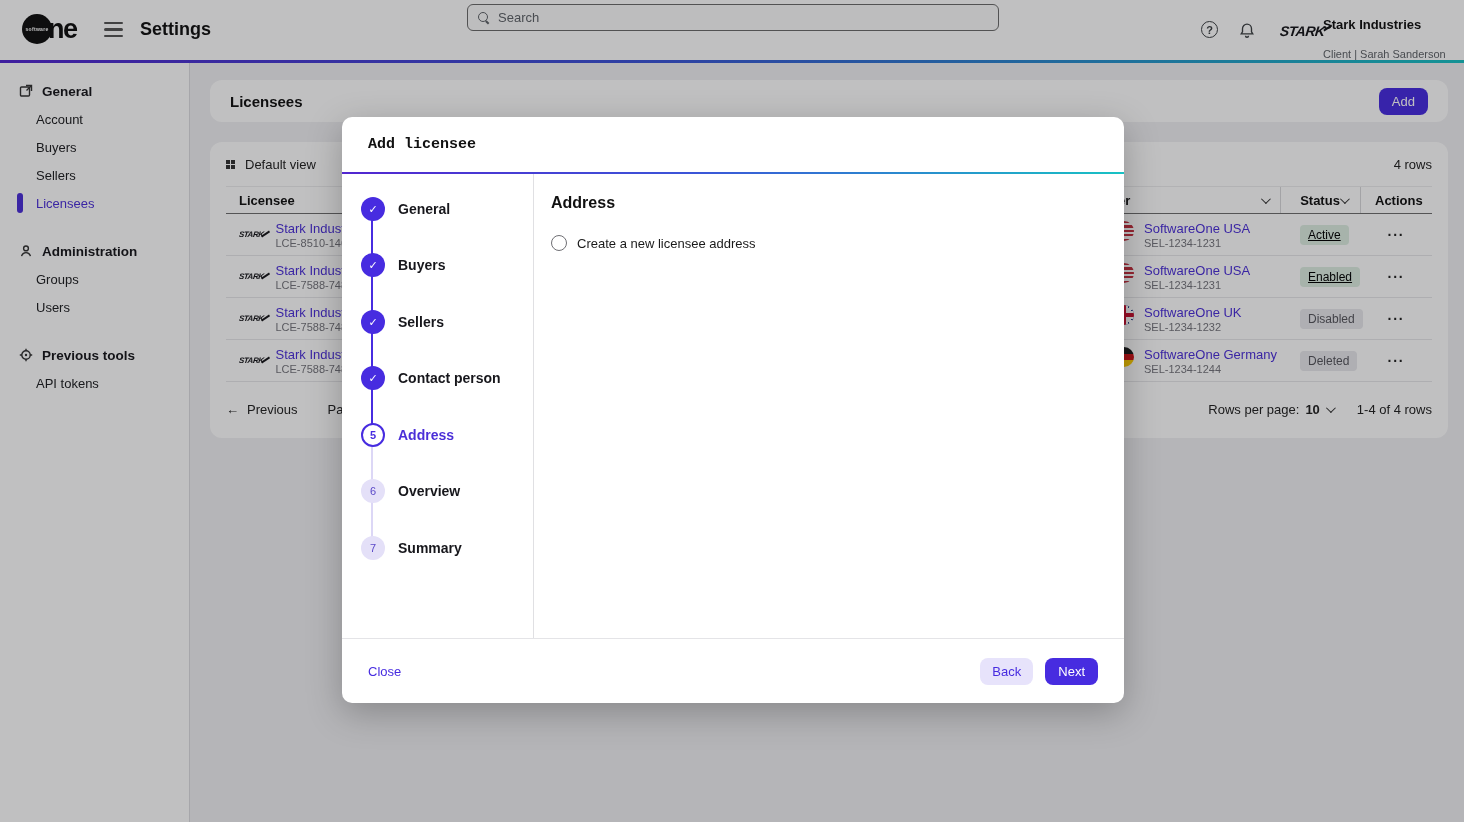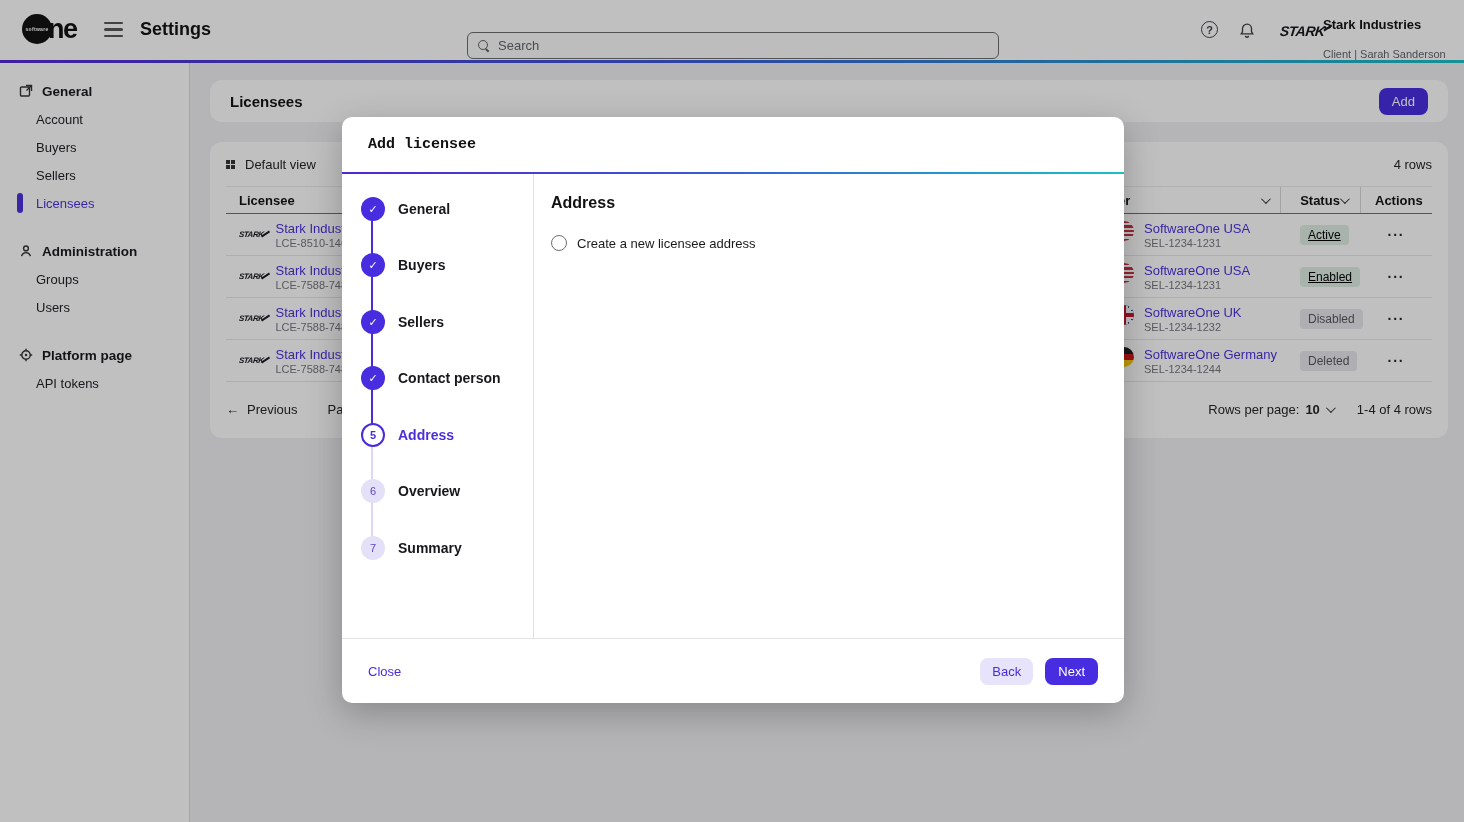--- a/index.html
+++ b/index.html
@@ -12,21 +12,21 @@
   .header-grad { position:absolute; top:60px; left:0; width:1464px; height:3px;
     background:linear-gradient(90deg,#5226d0 0%,#3b55d8 45%,#18c2c4 100%); z-index:1; }
   .logo-wrap { position:absolute; left:22px; top:14px; display:flex; align-items:center; }
   .logo-circle { width:30px; height:30px; border-radius:50%; background:#0f0f0f; color:#fff;
     font-size:5px; font-weight:bold; display:flex; align-items:center; justify-content:center; letter-spacing:.3px; }
   .logo-ne { font-size:27px; font-weight:800; color:#0f0f0f; letter-spacing:-1.5px; margin-left:-4px; line-height:1; }
   .hamburger { position:absolute; left:104px; top:22px; width:19px; height:15px; display:flex;
     flex-direction:column; justify-content:space-between; cursor:pointer; }
   .hamburger span { display:block; height:2.4px; background:#555; border-radius:2px; }
   .app-title { position:absolute; left:140px; top:19px; font-size:18px; font-weight:bold; color:#111; }
-  .search-box { position:absolute; left:467px; top:32px; width:532px; height:27px; background:#fbfbfb;
+  .search-box { position:absolute; left:467px; top:4px; width:532px; height:27px; background:#fbfbfb;
     border:1px solid #6b6b6b; border-radius:6px; display:flex; align-items:center; padding:4px 10px; }
   .mag { position:relative; width:12px; height:12px; margin-right:8px; flex:none; }
   .mag::before { content:""; position:absolute; left:0; top:0; width:8px; height:8px;
     border:1.5px solid #5f6368; border-radius:50%; }
   .mag::after { content:""; position:absolute; left:8px; top:8px; width:4px; height:1.5px;
     background:#5f6368; transform:rotate(45deg); transform-origin:left center; }
   .search-box input { border:none; outline:none; background:transparent; font-size:13px; color:#333;
     width:100%; font-family:"Liberation Sans",sans-serif; }
   .search-box input::placeholder { color:#5f6368; }
   .help-icon { position:absolute; left:1201px; top:21px; width:17px; height:17px; border:1.6px solid #3c4043;
@@ -220,21 +220,21 @@
           <span>Users</span>
         </div>
     </div>
     <div class="side-sec">
       <div class="side-head">
         <svg width="14" height="14" viewBox="0 0 14 14">
             <circle cx="7" cy="7" r="4.2" fill="none" stroke="#333" stroke-width="1.4"></circle>
             <circle cx="7" cy="7" r="1.2" fill="#333"></circle>
             <path d="M7 0.8v2.2M7 11v2.2M0.8 7h2.2M11 7h2.2" stroke="#333" stroke-width="1.4"></path>
           </svg>
-        <span>Platform page</span>
+        <span>Previous tools</span>
       </div>
       <div class="side-item">
           <span>API tokens</span>
         </div>
     </div>
   </div>
 
   <div class="main">
     <div class="page-card">
       <div class="page-title">Licensees</div>

